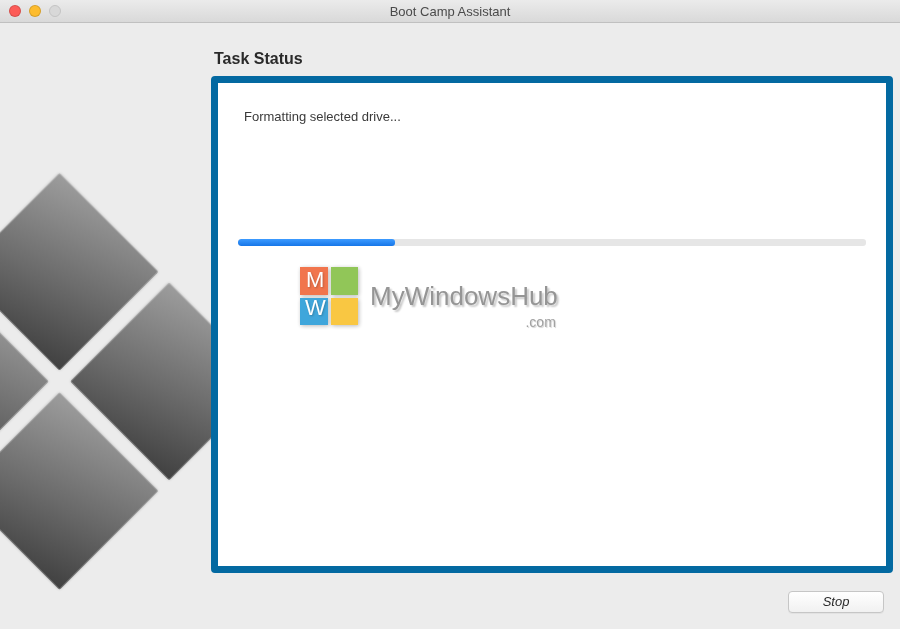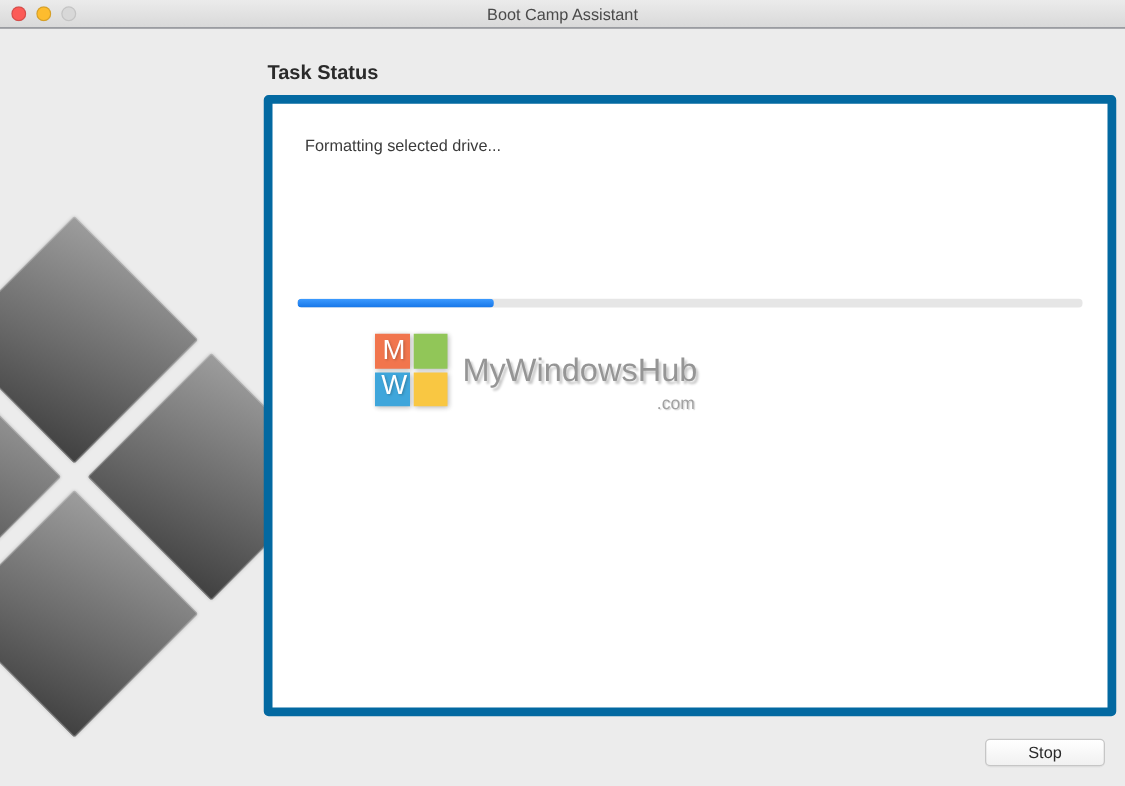--- a/index.html
+++ b/index.html
@@ -192,20 +192,21 @@
       height: 22px;
       background: linear-gradient(to bottom, #ffffff, #f1f1f1);
       border: 1px solid #c6c6c6;
       border-radius: 4px;
       font-size: 13px;
       color: #2a2a2a;
       text-align: center;
       line-height: 20px;
       box-shadow: 0 1px 0 rgba(0,0,0,0.04);
       cursor: default;
+      font-style: italic;
     }
   </style>
 </head>
 <body>
 
 <div class="window">
 
   <div class="titlebar">
     <div class="traffic-lights">
       <div class="tl tl-close"></div>

